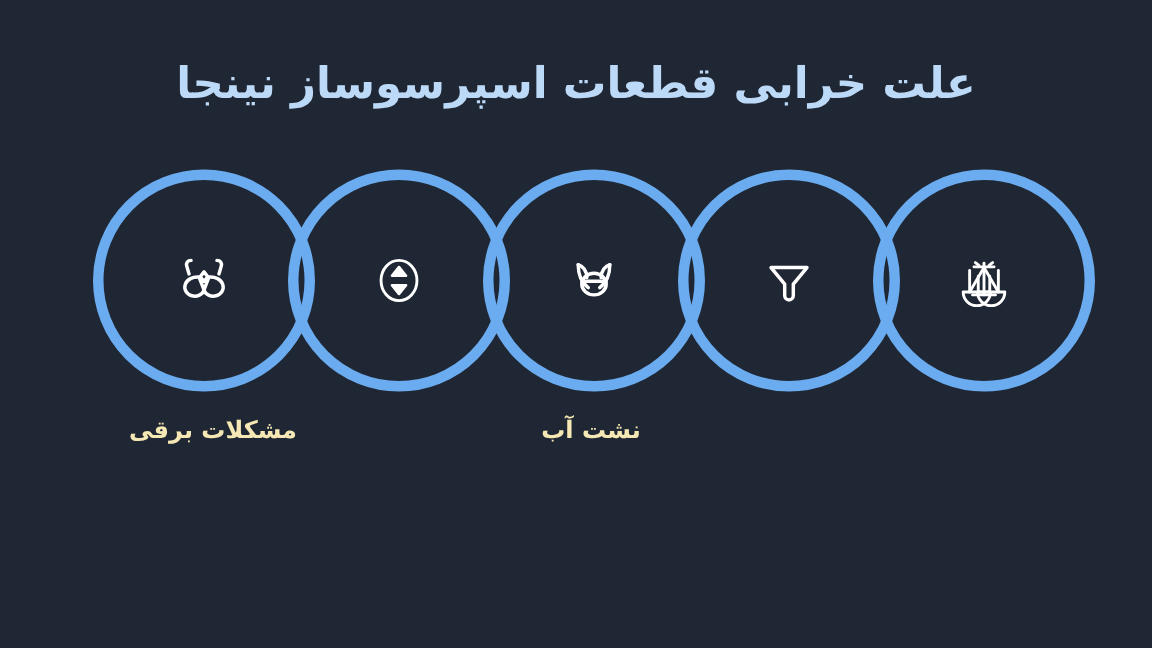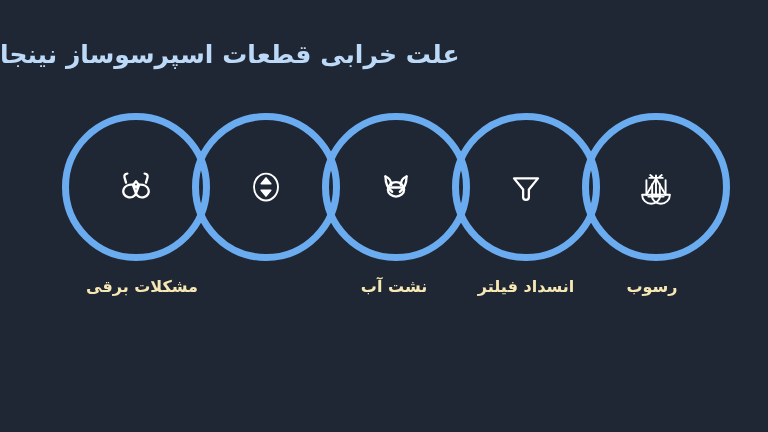--- a/index.html
+++ b/index.html
@@ -20,25 +20,25 @@
     height: 432px;
     background: #202734;
   }
 
   
   #title {
     position: absolute;
     top: 38px;
     left: 0;
     width: 768px;
-    text-align: left;
+    text-align: center;
     direction: rtl;
     unicode-bidi: isolate;
     font-family: "DejaVu Sans", "Liberation Sans", sans-serif;
-    font-size: 25px;
+    font-size: 29px;
     font-weight: bold;
     line-height: 34px;
     letter-spacing: 0.5px;
     color: #bcd9f7;
     white-space: nowrap;
   }
 
   
   #chain {
     position: absolute;
@@ -173,17 +173,15 @@
           <path d="M16 34 h16"></path>
         </svg>
       </span>
     </div>
 
   </div>
 
   <div id="labels">
     <div class="label" style="left:62px; width:160px;">مشکلات برقی</div>
     <div class="label" style="left:320px; width:148px;">نشت آب</div>
-    <div class="label" style="left:448px; width:156px;">انسداد فیلتر</div>
-    <div class="label" style="left:578px; width:148px;">رسوب</div>
   </div>
 
 </div>
 
 </body></html>

